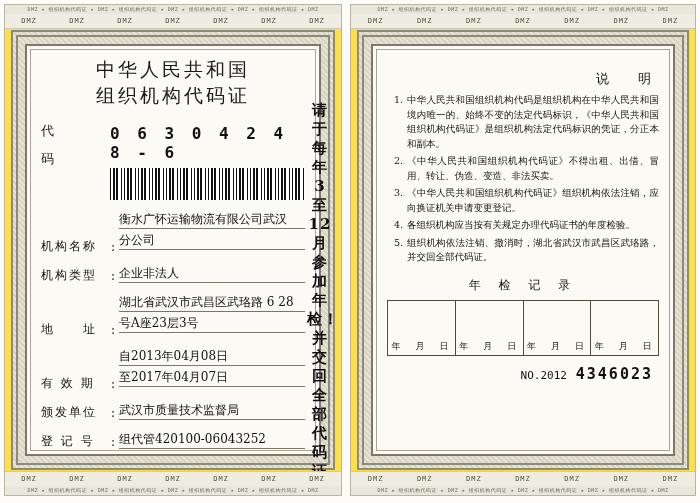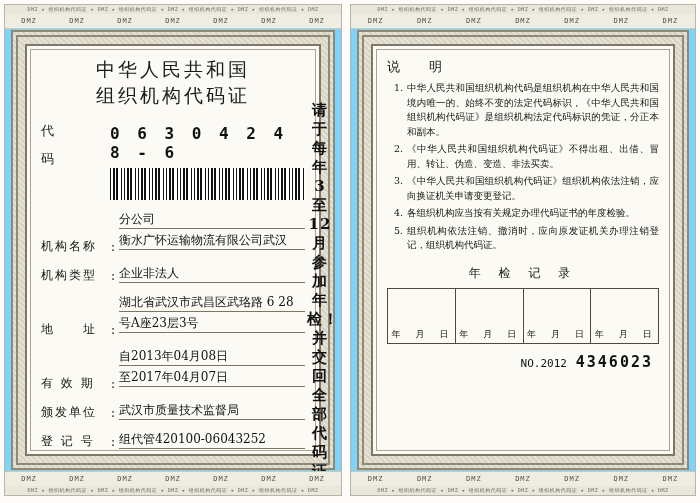--- a/index.html
+++ b/index.html
@@ -9,21 +9,21 @@
     font-family:"DejaVu Sans","Liberation Sans",sans-serif;
     overflow:hidden;
   }
   .page{
     position:relative;width:700px;height:503px;
     background:#fdfcf8;
   }
   
   .cert{
     position:absolute;top:4px;height:492px;
-    background:#7dd3fc;
+    background:#fde047;
     border:1px solid #b9b4a4;
     box-sizing:border-box;
   }
   .cert.left{left:4px;width:338px;}
   .cert.right{left:350px;width:346px;}
 
   
   .dmz-band{
     position:absolute;left:0;right:0;height:9px;
     font-size:5px;line-height:9px;letter-spacing:.5px;
@@ -129,23 +129,23 @@
     width:26px;
     font-family:"DejaVu Serif","Liberation Serif",serif;
     font-size:15px;font-weight:bold;color:#111;
     line-height:19px;
     text-align:center;
     letter-spacing:1px;
   }
 
   
   .notes-title{
-    text-align:left;font-size:13px;letter-spacing:8px;
-    font-family:"DejaVu Serif","Liberation Serif",serif;
-    color:#15150f;margin-top:2px;margin-bottom:5px;
+    text-align:right;font-size:13px;letter-spacing:8px;
+    font-family:"DejaVu Serif","Liberation Serif",serif;
+    color:#15150f;margin-top:14px;margin-bottom:5px;
   }
   ol.notes{
     margin:0;padding-left:19px;
     font-size:9.5px;line-height:14.5px;color:#15150f;
     font-family:"DejaVu Serif","Liberation Serif",serif;
     text-align:justify;
   }
   ol.notes li{margin-bottom:3px;padding-left:1px;}
 
   .issuer{
@@ -241,22 +241,22 @@
             <div style="flex:1;">
               <div class="code-value">0 6 3 0 4 2 4 8 - 6</div>
               <div class="barcode"></div>
             </div>
           </div>
 
           <div class="field">
             <div class="f-label">机构名称</div>
             <div class="f-colon">:</div>
             <div class="f-value two">
+              <span class="ln">衡水广怀运输物流有限公司武汉</span>
               <span class="ln">分公司</span>
-              <span class="ln">衡水广怀运输物流有限公司武汉</span>
             </div>
           </div>
 
           <div class="field">
             <div class="f-label">机构类型</div>
             <div class="f-colon">:</div>
             <div class="f-value">企业非法人</div>
           </div>
 
           <div class="field">
@@ -323,21 +323,21 @@
       <div class="frame-inner">
         <div class="frame-inner2">
 
           <div class="notes-title">说　明</div>
 
           <ol class="notes">
             <li>中华人民共和国组织机构代码是组织机构在中华人民共和国境内唯一的、始终不变的法定代码标识，《中华人民共和国组织机构代码证》是组织机构法定代码标识的凭证，分正本和副本。</li>
             <li>《中华人民共和国组织机构代码证》不得出租、出借、冒用、转让、伪造、变造、非法买卖。</li>
             <li>《中华人民共和国组织机构代码证》组织机构依法注销，应向换证机关申请变更登记。</li>
             <li>各组织机构应当按有关规定办理代码证书的年度检验。</li>
-            <li>组织机构依法注销、撤消时，应向原发证机关办理注销登记，组织机构代码证。</li>
+            <li>组织机构依法注销、撤消时，湖北省武汉市武昌区武珞路，并交回全部代码证。</li>
           </ol>
 
 
           <div class="inspect-title">年 检 记 录</div>
 
           <table class="inspect">
             <tbody>
                 <tr class="head">
               <td></td>
               <td></td>

